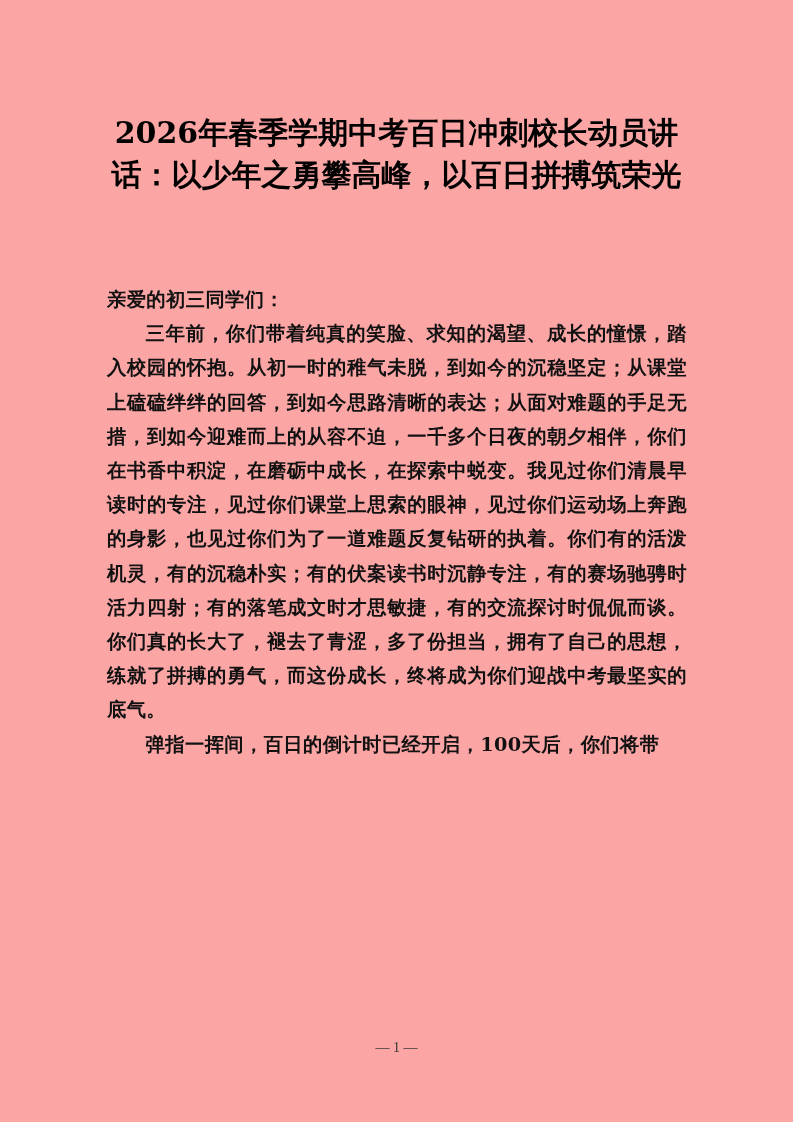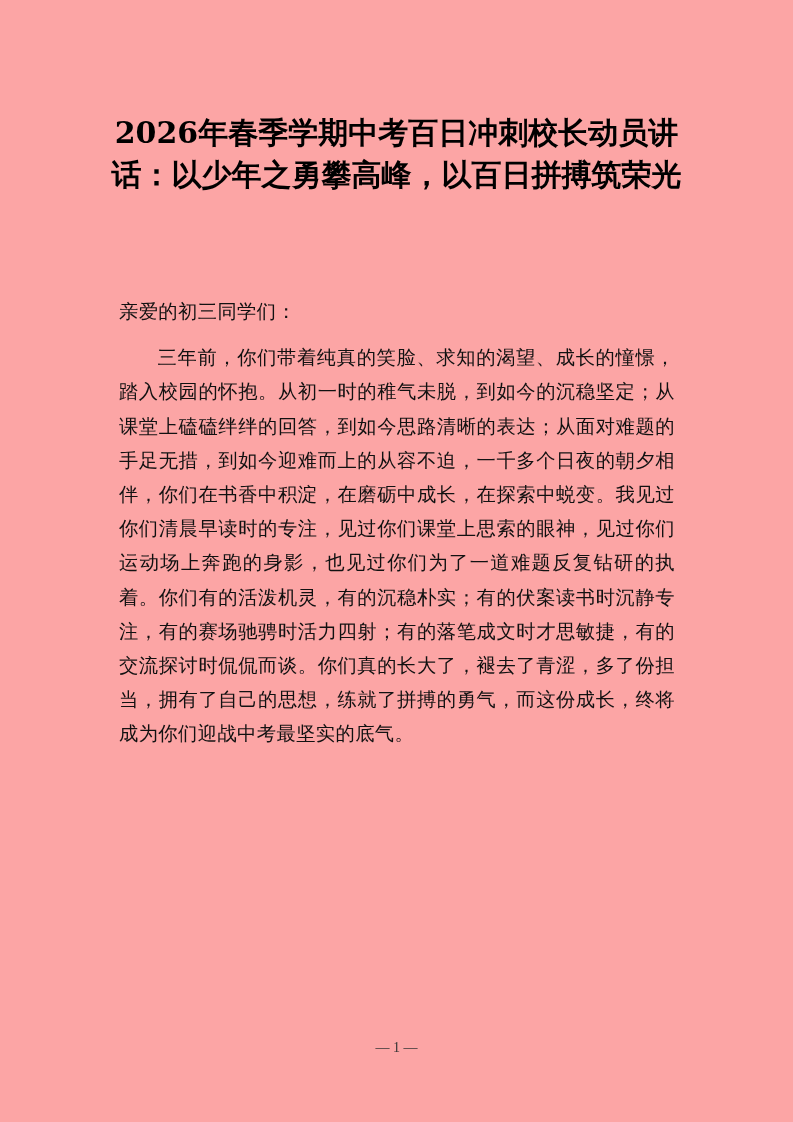--- a/index.html
+++ b/index.html
@@ -12,30 +12,31 @@
     font-weight: bold; font-size: 30px; line-height: 42px; color: #000;
     margin: 0;
   }
   .body {
     position: absolute; left: 107px; top: 283px; width: 580px;
     font-family: "DejaVu Serif", "Liberation Serif", serif;
     font-size: 19.3px; line-height: 34.2px; color: #111;
     text-align: justify; text-justify: inter-character;
     letter-spacing: 0.4px;
   }
-  .body p { margin: 12px; }
+  .body p { margin: 0; font-weight: bold; }
   .body p.indent { text-indent: 2em; }
   .footer {
     position: absolute; left: 0; top: 1040px; width: 793px; text-align: center;
     font-family: "Liberation Serif", serif; font-size: 14px; color: #333;
   }
 </style>
 </head>
 <body>
 
 <div class="page">
   <h1 class="title">2026年春季学期中考百日冲刺校长动员讲话：以少年之勇攀高峰，以百日拼搏筑荣光</h1>
   <div class="body">
     <p>亲爱的初三同学们：</p>
     <p class="indent">三年前，你们带着纯真的笑脸、求知的渴望、成长的憧憬，踏入校园的怀抱。从初一时的稚气未脱，到如今的沉稳坚定；从课堂上磕磕绊绊的回答，到如今思路清晰的表达；从面对难题的手足无措，到如今迎难而上的从容不迫，一千多个日夜的朝夕相伴，你们在书香中积淀，在磨砺中成长，在探索中蜕变。我见过你们清晨早读时的专注，见过你们课堂上思索的眼神，见过你们运动场上奔跑的身影，也见过你们为了一道难题反复钻研的执着。你们有的活泼机灵，有的沉稳朴实；有的伏案读书时沉静专注，有的赛场驰骋时活力四射；有的落笔成文时才思敏捷，有的交流探讨时侃侃而谈。你们真的长大了，褪去了青涩，多了份担当，拥有了自己的思想，练就了拼搏的勇气，而这份成长，终将成为你们迎战中考最坚实的底气。</p>
+    <p class="indent">弹指一挥间，百日的倒计时已经开启，100天后，你们将带</p>
   </div>
   <div class="footer">— 1 —</div>
 </div>
 
 </body></html>

